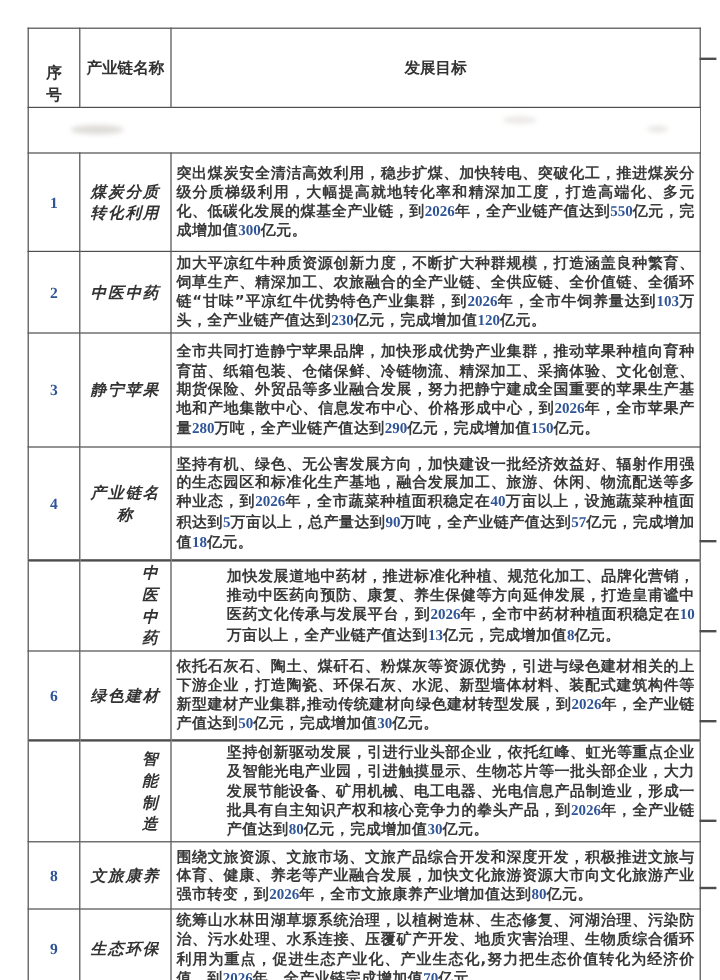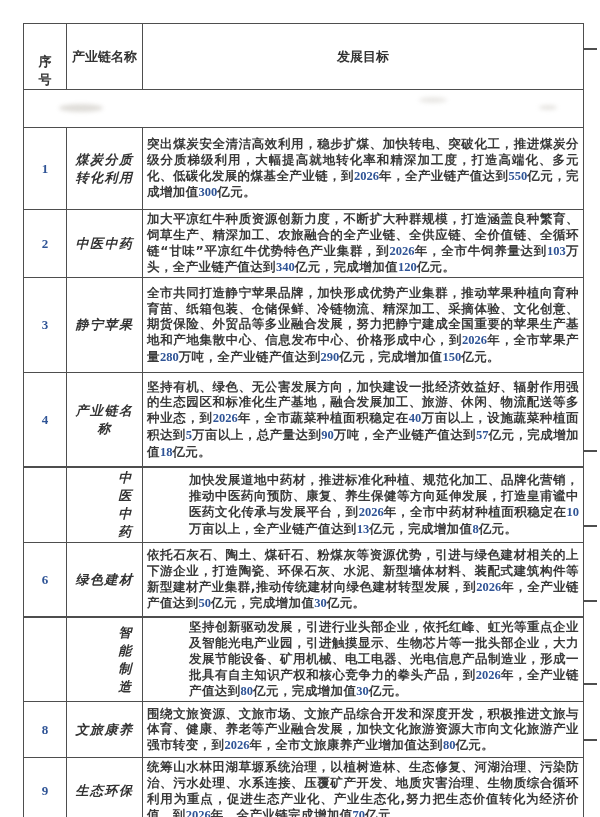--- a/index.html
+++ b/index.html
@@ -120,21 +120,21 @@
     </tbody>
     <tbody id="data-rows">
         <tr style="height: 82px;">
           <td class="cell-num"><span class="num">1</span></td>
           <td class="cell-name">煤炭分质转化利用</td>
           <td class="cell-goal">突出煤炭安全清洁高效利用，稳步扩煤、加快转电、突破化工，推进煤炭分级分质梯级利用，大幅提高就地转化率和精深加工度，打造高端化、多元化、低碳化发展的煤基全产业链，到<span class="num">2026</span>年，全产业链产值达到<span class="num">550</span>亿元，完成增加值<span class="num">300</span>亿元。</td>
         </tr>
         <tr style="height: 68px;">
           <td class="cell-num"><span class="num">2</span></td>
           <td class="cell-name">中医中药</td>
-          <td class="cell-goal">加大平凉红牛种质资源创新力度，不断扩大种群规模，打造涵盖良种繁育、饲草生产、精深加工、农旅融合的全产业链、全供应链、全价值链、全循环链“甘味”平凉红牛优势特色产业集群，到<span class="num">2026</span>年，全市牛饲养量达到<span class="num">103</span>万头，全产业链产值达到<span class="num">340</span>亿元，完成增加值<span class="num">120</span>亿元。</td>
+          <td class="cell-goal">加大平凉红牛种质资源创新力度，不断扩大种群规模，打造涵盖良种繁育、饲草生产、精深加工、农旅融合的全产业链、全供应链、全价值链、全循环链“甘味”平凉红牛优势特色产业集群，到<span class="num">2026</span>年，全市牛饲养量达到<span class="num">103</span>万头，全产业链产值达到<span class="num">230</span>亿元，完成增加值<span class="num">120</span>亿元。</td>
         </tr>
         <tr style="height: 95px;">
           <td class="cell-num"><span class="num">3</span></td>
           <td class="cell-name">静宁苹果</td>
           <td class="cell-goal">全市共同打造静宁苹果品牌，加快形成优势产业集群，推动苹果种植向育种育苗、纸箱包装、仓储保鲜、冷链物流、精深加工、采摘体验、文化创意、期货保险、外贸品等多业融合发展，努力把静宁建成全国重要的苹果生产基地和产地集散中心、信息发布中心、价格形成中心，到<span class="num">2026</span>年，全市苹果产量<span class="num">280</span>万吨，全产业链产值达到<span class="num">290</span>亿元，完成增加值<span class="num">150</span>亿元。</td>
         </tr>
         <tr style="height: 94px;">
           <td class="cell-num"><span class="num">4</span></td>
           <td class="cell-name">产业链名称</td>
           <td class="cell-goal">坚持有机、绿色、无公害发展方向，加快建设一批经济效益好、辐射作用强的生态园区和标准化生产基地，融合发展加工、旅游、休闲、物流配送等多种业态，到<span class="num">2026</span>年，全市蔬菜种植面积稳定在<span class="num">40</span>万亩以上，设施蔬菜种植面积达到<span class="num">5</span>万亩以上，总产量达到<span class="num">90</span>万吨，全产业链产值达到<span class="num">57</span>亿元，完成增加值<span class="num">18</span>亿元。</td>

